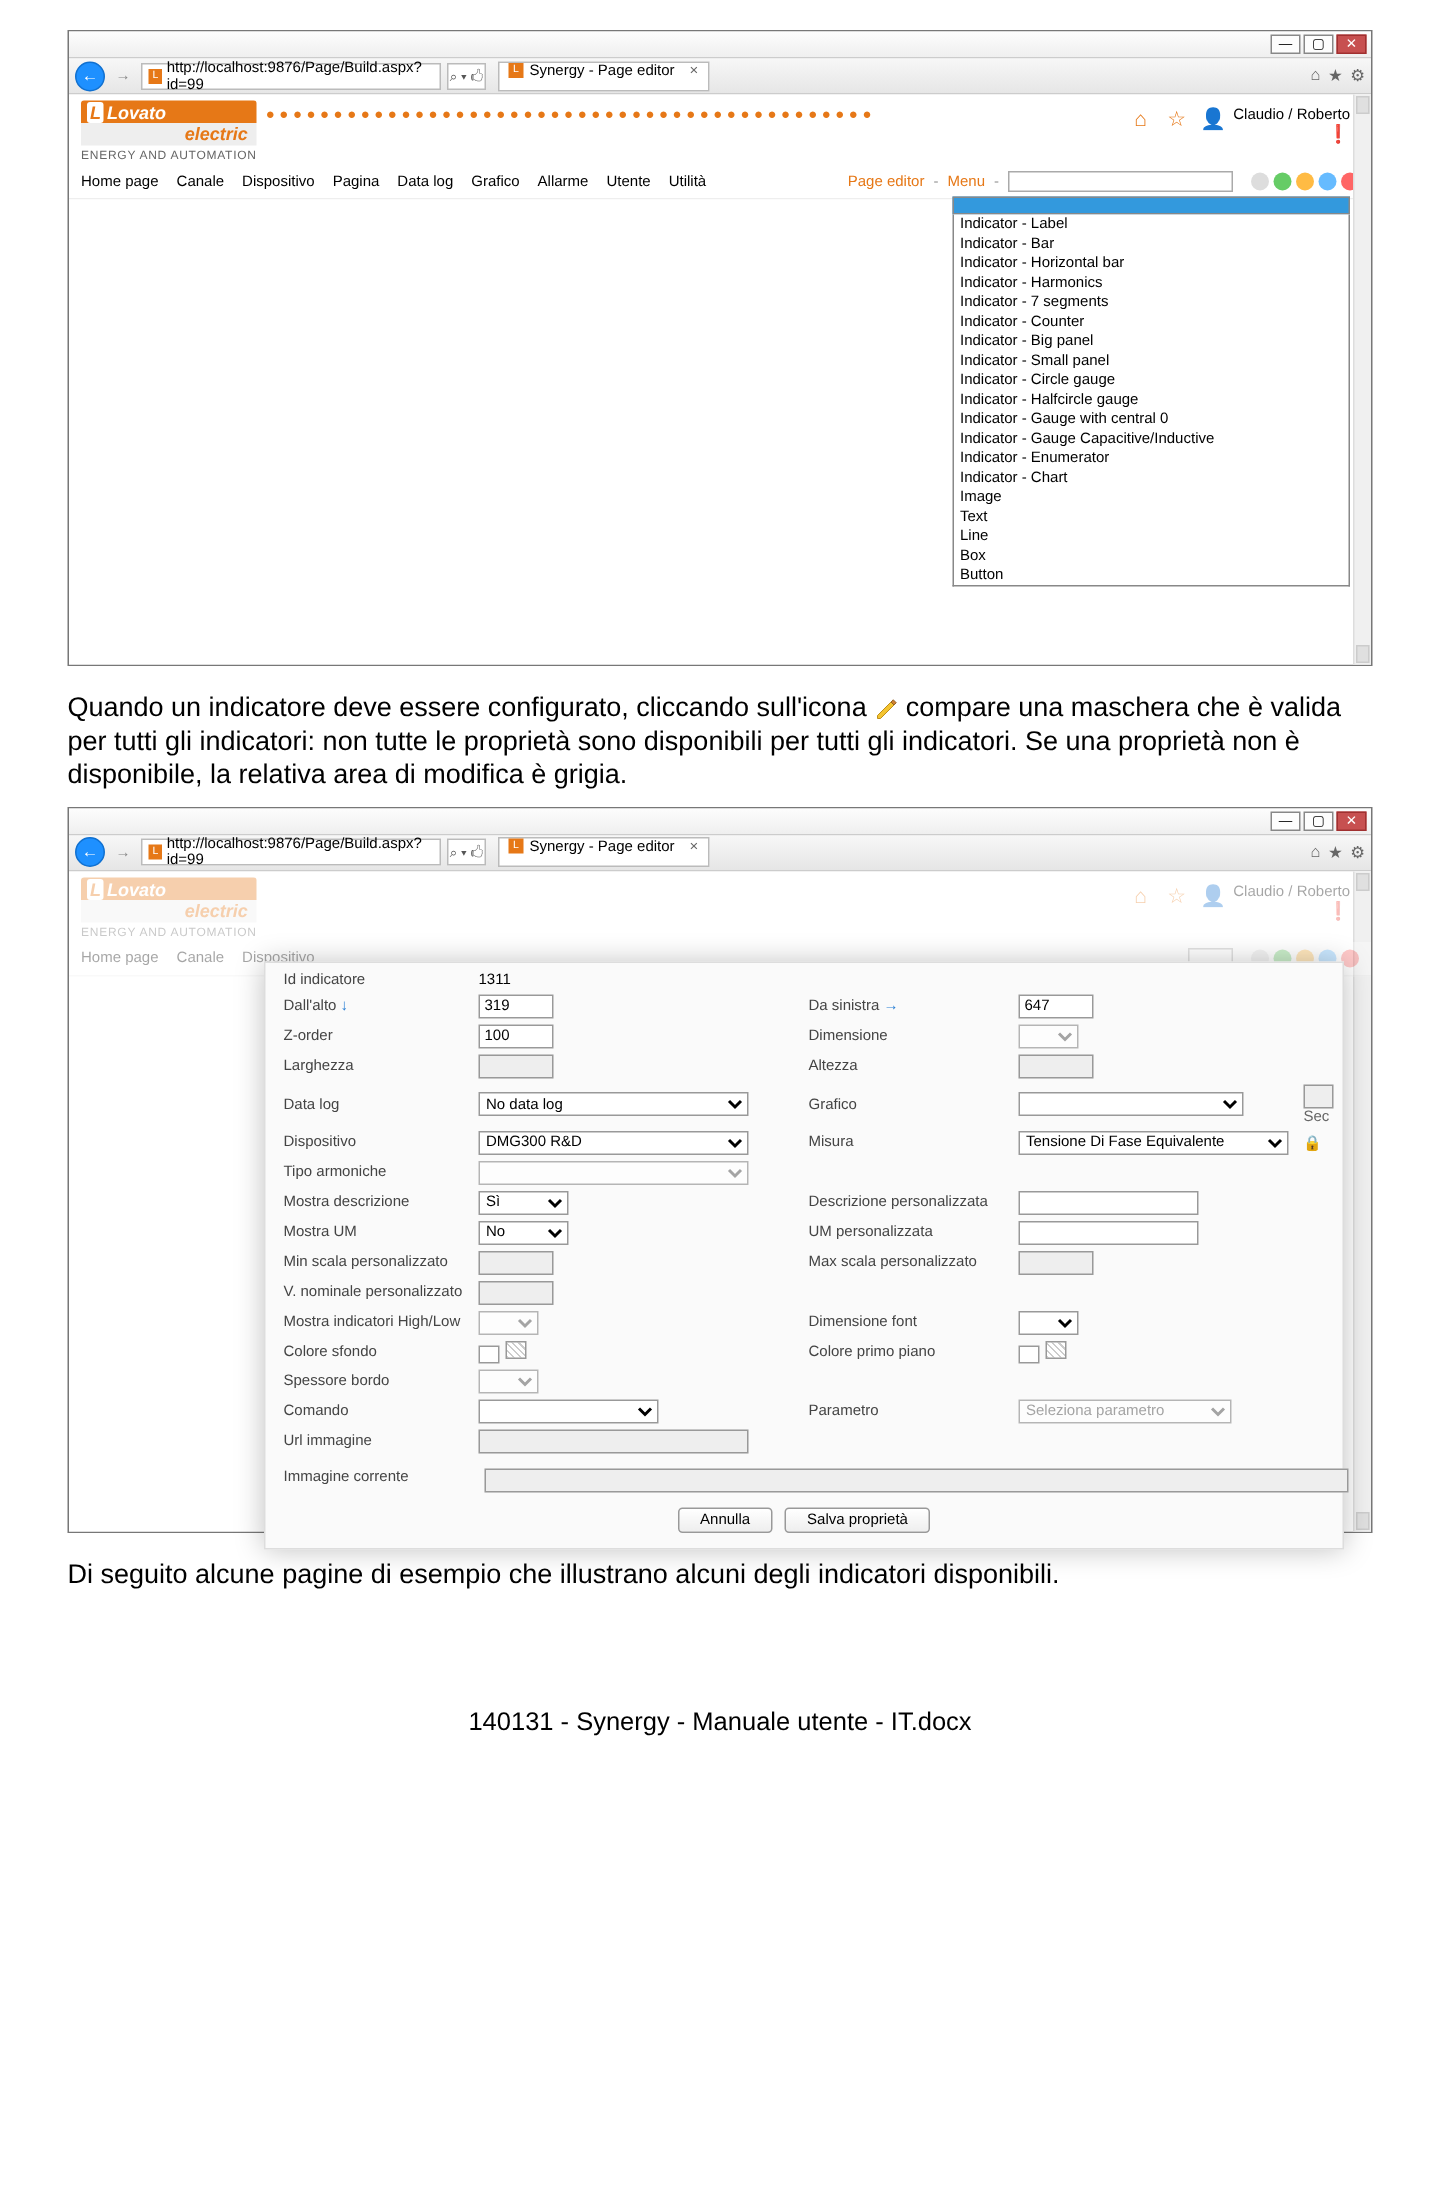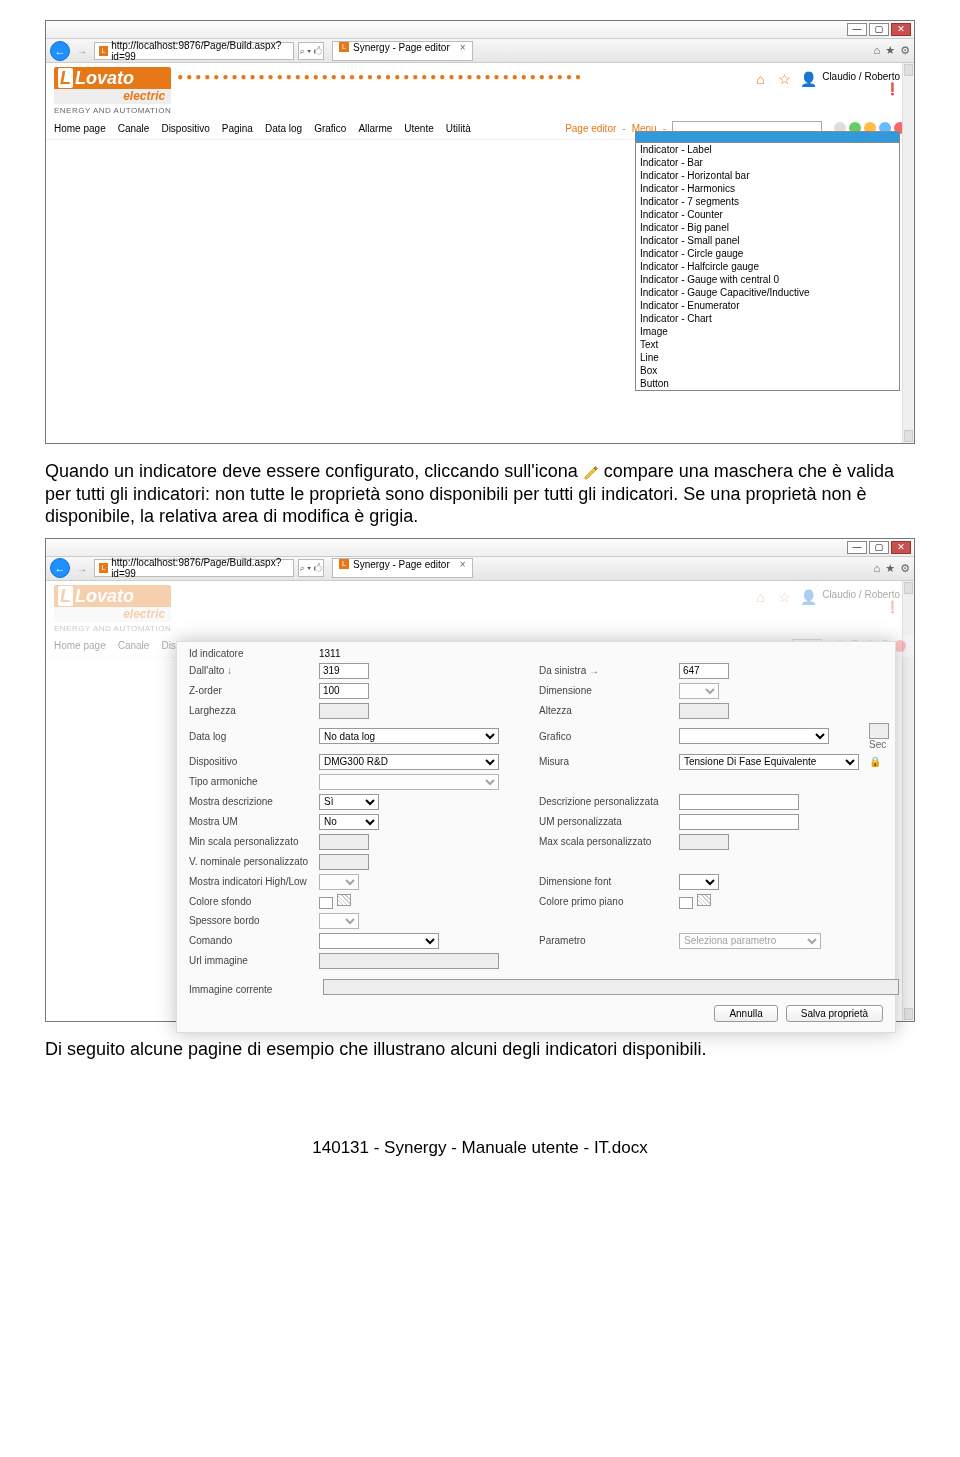--- a/index.html
+++ b/index.html
@@ -23,21 +23,21 @@
   .addr-right{margin-left:auto;display:flex;gap:5px;font-size:11px;color:#666;}
   
   
   .app-area { position: relative; background:#fff;}
   .scrollbar-v { position:absolute; right:0; top:0; bottom:0; width:12px; background:#f0f0f0; border-left:1px solid #ddd;}
   .scrollbar-v::before{content:"";position:absolute;top:1px;left:1px;right:1px;height:10px;background:#e0e0e0;border:1px solid #ccc;}
   .scrollbar-v::after{content:"";position:absolute;bottom:1px;left:1px;right:1px;height:10px;background:#e0e0e0;border:1px solid #ccc;}
   
   .header-row { display:flex; align-items:flex-start; padding:4px 14px 2px 8px; }
   .logo-box { display:flex; flex-direction:column;}
-  .logo-top { background:#e67817; color:#fff; font-style:italic; font-weight:bold; padding:1px 26px 0 4px; font-size:18px; border-radius:2px 2px 0 0;}
+  .logo-top { background:#e67817; color:#fff; font-style:italic; font-weight:bold; padding:1px 26px 0 4px; font-size:12px; border-radius:2px 2px 0 0;}
   .logo-top .l-pre{color:#fff;background:#fff;color:#e67817;padding:0 2px;margin-right:2px;border-radius:2px;}
   .logo-bot { background:#eee; color:#e67817; font-style:italic; font-weight:bold; font-size:12px; text-align:right; padding:0 6px 1px 0;}
   .logo-sub { font-size:8px; color:#666; letter-spacing:0.5px; margin-top:2px;}
   .dots-row { flex:1; padding:4px 0 0 6px; color:#e67817; font-size:10px; letter-spacing:3px; white-space:nowrap; overflow:hidden;}
   .header-icons { display:flex; gap:8px; align-items:flex-start; padding-top:4px;}
   .hicon{width:14px;height:14px;border:1px solid #e67817;display:inline-block;}
   .hicon.home{border:none;color:#e67817;font-size:14px;}
   .hicon.star{border:none;color:#e67817;font-size:14px;}
   .hicon.user{border:none;color:#e67817;font-size:14px;}
   .user-col{display:flex;flex-direction:column;align-items:flex-end;font-size:10px;}
@@ -67,28 +67,28 @@
   .prop-grid{display:grid;grid-template-columns: 130px 190px 30px 140px 190px 30px; row-gap:4px; align-items:center;}
   .prop-label{color:#444;font-size:10px;}
   .prop-input{height:16px;border:1px solid #999;background:#fff;font-size:10px;padding:0 3px;width:90%;}
   .prop-input.short{width:50px;}
   .prop-input.med{width:120px;}
   .prop-input.gray{background:#eee;color:#888;}
   .prop-select{height:16px;border:1px solid #999;background:#fff;font-size:10px;width:180px;}
   .prop-select.short{width:60px;}
   .prop-select.tiny{width:40px;}
   .prop-value{font-size:10px;}
-  .prop-full{grid-column:1/7;display:flex;align-items:flex-end;gap:10px;}
+  .prop-full{grid-column:1/7;display:flex;align-items:flex-start;gap:10px;}
   .prop-full .prop-input{flex:1;}
   .arrow-blue{color:#2a7fd4;font-size:10px;}
   .lock-icon{font-size:10px;color:#555;}
   .color-swatch{display:inline-block;width:14px;height:12px;border:1px solid #999;background:#fff;vertical-align:middle;}
   .color-dots{display:inline-block;width:14px;height:12px;background:repeating-linear-gradient(45deg,#ccc,#ccc 1px,#fff 1px,#fff 3px);border:1px solid #999;margin-left:4px;}
   .sec-label{font-size:10px;color:#666;}
-  .prop-buttons{display:flex;justify-content:flex-end;gap:8px;margin-top:10px;}
+  .prop-buttons{display:flex;justify-content:center;gap:8px;margin-top:10px;}
   .prop-btn{border:1px solid #999;background:linear-gradient(#fff,#eee);padding:2px 14px;font-size:10px;border-radius:3px;}
   
   .footer-text { text-align:center; font-size:17px; margin-top:78px;}
   .page-num { text-align:right; font-size:17px; margin-top:30px; margin-bottom:-4px;}
 </style>
 </head>
 <body>
 
 <div class="page">
 

